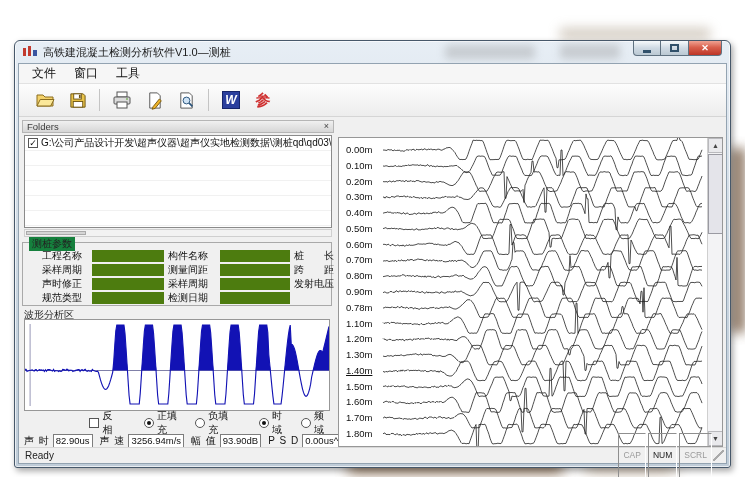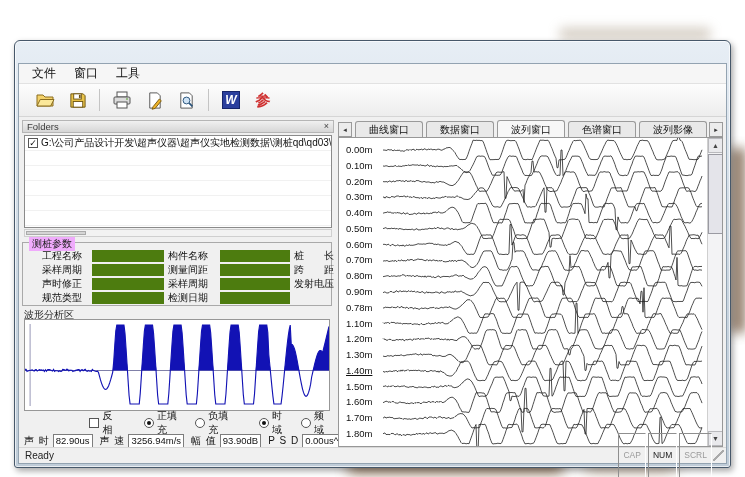--- a/index.html
+++ b/index.html
@@ -76,21 +76,21 @@
   .tree-row { height:15px; border-bottom:1px solid #f1f1f1; display:flex; align-items:center; padding-left:3px; }
   .cbx { width:10px; height:10px; border:1px solid #555; background:#fff; font-size:9px; line-height:9px;
          text-align:center; color:#111; margin-right:3px; flex:none; }
   .tree-label { font-size:10px; color:#111; white-space:nowrap; overflow:hidden; }
   #tree-hscroll { position:absolute; left:2px; right:2px; top:109px; height:8px; background:#f2f2f2;
       border:1px solid #cfcfcf; }
   #tree-hthumb { position:absolute; left:1px; top:1px; width:60px; height:4px; background:#d5d5d5; border:1px solid #aaa; }
 
   
   #param-group { position:absolute; left:0; right:2px; top:122px; height:64px; border:1px solid #a9a9a9; }
-  #param-legend { position:absolute; left:6px; top:-6px; background:#f0abfc; padding:0 3px; font-size:10px; color:#222; }
+  #param-legend { position:absolute; left:6px; top:-6px; background:#15803d; padding:0 3px; font-size:10px; color:#222; }
   #param-grid { position:absolute; left:3px; right:2px; top:6px; display:grid;
       grid-template-columns:50px 76px 52px 74px 44px 58px; grid-auto-rows:13px; row-gap:1px;
       align-items:center; font-size:10px; color:#111;margin-left:16px; }
   .fld-label { white-space:nowrap; overflow:hidden; }
   .fld-value { background:#ececec; border:6px solid #4d7c0f; height:12px; line-height:10px;
       font-size:9.5px; padding:0 2px; white-space:nowrap; overflow:hidden; margin-right:4px; }
 
   
   #wave-label { position:absolute; left:2px; top:188px; font-size:10px; color:#222; }
   #wave-plot { position:absolute; left:2px; right:4px; top:199px; height:92px; background:#fff;
@@ -157,20 +157,41 @@
 <div id="canvas">
 
   <div class="blob" id="blob-bottom"></div>
   <div class="blob" id="blob-bottom2"></div>
   <div class="blob" id="blob-right"></div>
   <div class="blob" id="blob-topright"></div>
 
 
   <div id="app-window">
 
+    <div id="title-bar">
+      <div class="aero-blob" style="left:430px; top:4px; width:90px; height:14px;"></div>
+      <div class="aero-blob" style="left:545px; top:3px; width:60px; height:15px;"></div>
+      <div id="title-icon">
+          <i class="b1"></i>
+          <i class="b2"></i>
+          <i class="b3"></i>
+        </div>
+      <div id="window-title">高铁建混凝土检测分析软件V1.0—测桩</div>
+      <div id="window-buttons">
+        <div class="win-btn" id="btn-minimize">
+            <span class="glyph-min"></span>
+          </div>
+        <div class="win-btn" id="btn-maximize">
+            <span class="glyph-max"></span>
+          </div>
+        <div class="win-btn" id="btn-close">
+            <span>✕</span>
+          </div>
+      </div>
+    </div>
 
     <div id="client">
 
       <div id="menu-bar">
         <span class="menu-item">文件</span>
         <span class="menu-item">窗口</span>
         <span class="menu-item">工具</span>
       </div>
 
       <div id="toolbar">
@@ -316,29 +337,20 @@
           </div>
 
           <div id="clipped-group">
             
           </div>
         </div>
 
         <div id="splitter"></div>
 
         <div id="right-panel">
-          <div id="tab-bar">
-            <span class="tab-arrow">◂</span>
-            <span class="tab">曲线窗口</span>
-            <span class="tab">数据窗口</span>
-            <span class="tab active">波列窗口</span>
-            <span class="tab">色谱窗口</span>
-            <span class="tab">波列影像</span>
-            <span class="tab-arrow" id="tab-arrow-right">▸</span>
-          </div>
 
           <div id="wave-train-area">
             <svg id="wave-train-svg" width="367" height="308" viewBox="0 0 367 308">
                 <path d="M44 11.7 L45 12.4 L46 11.8 L47 12.7 L48 12.1 L49 11.6 L50 11.6 L51 12.2 L52 11.6 L53 12.0 L54 13.0 L55 12.2 L56 11.9 L57 12.9 L58 11.9 L59 12.8 L60 11.9 L61 12.6 L62 13.3 L63 12.6 L64 13.1 L65 13.3 L66 12.8 L67 11.8 L68 11.9 L69 11.8 L70 12.4 L71 11.4 L72 12.4 L73 11.5 L74 11.5 L75 11.2 L76 12.7 L77 11.7 L78 11.1 L79 12.1 L80 11.3 L81 12.0 L82 11.0 L83 11.4 L84 12.1 L85 10.8 L86 11.0 L87 11.5 L88 12.1 L89 11.2 L90 11.1 L91 11.8 L92 10.7 L93 11.9 L94 11.6 L95 11.6 L96 11.4 L97 12.2 L98 11.4 L99 11.2 L100 11.2 L101 11.6 L102 12.2 L103 12.2 L104 11.6 L105 11.0 L106 10.9 L107 9.9 L108 9.9 L109 9.6 L110 9.5 L111 9.5 L112 10.3 L113 11.2 L114 12.2 L115 13.6 L116 14.6 L117 16.6 L118 18.2 L119 19.6 L120 21.0 L121 21.6 L122 21.4 L123 21.5 L124 21.6 L125 21.4 L126 21.6 L127 21.0 L128 18.9 L129 16.4 L130 13.3 L131 10.4 L132 7.8 L133 5.3 L134 2.2 L135 2.3 L136 2.5 L137 2.4 L138 2.1 L139 2.7 L140 2.1 L141 2.7 L142 2.5 L143 2.6 L144 3.3 L145 5.8 L146 8.7 L147 11.5 L148 14.5 L149 17.0 L150 19.9 L151 21.8 L152 21.6 L153 21.7 L154 21.6 L155 21.6 L156 21.5 L157 21.4 L158 21.6 L159 21.3 L160 21.4 L161 19.7 L162 17.1 L163 14.3 L164 11.4 L165 8.3 L166 5.7 L167 3.2 L168 2.3 L169 2.3 L170 2.3 L171 2.7 L172 2.7 L173 2.6 L174 2.5 L175 2.6 L176 2.5 L177 3.7 L178 5.9 L179 8.5 L180 11.0 L181 13.9 L182 16.6 L183 19.2 L184 21.2 L185 21.5 L186 21.5 L187 21.8 L188 21.3 L189 21.3 L190 21.5 L191 21.6 L192 21.3 L193 21.8 L194 19.5 L195 16.9 L196 14.4 L197 11.7 L198 9.1 L199 6.9 L200 4.5 L201 2.1 L202 2.2 L203 2.3 L204 2.1 L205 2.3 L206 2.5 L207 2.4 L208 2.4 L209 2.2 L210 3.7 L211 5.8 L212 8.4 L213 10.5 L214 13.2 L215 15.9 L216 18.2 L217 20.2 L218 29.7 L219 29.7 L220 21.8 L221 21.8 L222 21.9 L223 21.6 L224 21.7 L225 21.4 L226 21.2 L227 19.5 L228 17.2 L229 14.5 L230 12.5 L231 10.0 L232 7.3 L233 5.4 L234 3.3 L235 2.3 L236 2.7 L237 2.7 L238 2.4 L239 2.4 L240 2.4 L241 2.1 L242 2.5 L243 4.1 L244 5.9 L245 7.8 L246 10.3 L247 12.4 L248 14.8 L249 17.1 L250 19.5 L251 20.9 L252 21.4 L253 21.5 L254 21.5 L255 21.6 L256 21.5 L257 21.6 L258 21.4 L259 21.2 L260 19.4 L261 17.0 L262 15.0 L263 12.8 L264 10.4 L265 8.1 L266 6.3 L267 4.1 L268 2.6 L269 2.1 L270 2.4 L271 2.5 L272 2.4 L273 2.5 L274 2.6 L275 2.6 L276 3.8 L277 5.4 L278 7.4 L279 9.6 L280 12.1 L281 14.5 L282 16.6 L283 18.6 L284 20.8 L285 21.5 L286 21.4 L287 21.4 L288 21.9 L289 21.4 L290 21.5 L291 21.5 L292 21.2 L293 19.6 L294 17.8 L295 15.7 L296 13.3 L297 11.1 L298 8.4 L299 6.4 L300 4.4 L301 2.3 L302 2.7 L303 2.1 L304 2.3 L305 2.6 L306 2.5 L307 2.7 L308 2.5 L309 3.1 L310 4.7 L311 6.9 L312 9.2 L313 11.7 L314 13.8 L315 16.7 L316 18.5 L317 21.0 L318 21.7 L319 21.8 L320 21.9 L321 21.7 L322 21.9 L323 21.8 L324 21.5 L325 21.3 L326 20.7 L327 18.4 L328 16.2 L329 13.8 L330 11.7 L331 8.9 L332 6.3 L333 4.1 L334 2.4 L335 2.7 L336 2.1 L337 2.5 L338 2.4 L339 -1.6 L340 -1.6 L341 2.2 L342 2.4 L343 3.5 L344 5.7 L345 8.6 L346 11.4 L347 13.7 L348 16.1 L349 18.8 L350 21.2 L351 21.4 L352 21.3 L353 21.5 L354 21.5 L355 21.7 L356 21.6 L357 21.6 L358 21.5 L359 21.3 L360 19.5 L361 16.9 L362 14.3 L363 11.8 " fill="none" stroke="#222222" stroke-width="0.8"></path>
                 <path d="M44 27.6 L45 28.5 L46 27.8 L47 28.0 L48 27.7 L49 28.5 L50 28.5 L51 28.6 L52 28.1 L53 28.5 L54 28.3 L55 28.3 L56 27.5 L57 27.8 L58 28.8 L59 27.8 L60 28.5 L61 28.0 L62 28.6 L63 28.3 L64 27.7 L65 28.0 L66 27.7 L67 27.2 L68 27.8 L69 26.8 L70 27.3 L71 27.5 L72 27.1 L73 27.2 L74 26.4 L75 27.3 L76 26.7 L77 27.4 L78 26.7 L79 27.1 L80 27.7 L81 26.9 L82 26.9 L83 27.8 L84 27.1 L85 27.8 L86 27.8 L87 28.0 L88 26.8 L89 26.8 L90 28.0 L91 28.4 L92 27.1 L93 28.4 L94 28.3 L95 28.0 L96 28.9 L97 28.6 L98 27.9 L99 28.2 L100 28.7 L101 28.2 L102 28.5 L103 28.2 L104 29.0 L105 28.7 L106 28.2 L107 29.0 L108 28.1 L109 28.9 L110 27.9 L111 28.3 L112 27.7 L113 28.0 L114 28.0 L115 27.8 L116 27.6 L117 27.4 L118 27.6 L119 28.7 L120 29.3 L121 30.0 L122 30.9 L123 31.9 L124 32.6 L125 33.7 L126 33.9 L127 34.7 L128 34.5 L129 34.1 L130 33.5 L131 32.4 L132 30.6 L133 28.6 L134 26.8 L135 24.7 L136 22.5 L137 20.2 L138 18.4 L139 18.3 L140 17.8 L141 18.3 L142 18.2 L143 18.0 L144 18.2 L145 18.4 L146 19.2 L147 21.6 L148 24.2 L149 27.0 L150 29.8 L151 32.3 L152 34.2 L153 36.8 L154 37.4 L155 37.0 L156 37.2 L157 37.1 L158 37.3 L159 37.3 L160 37.1 L161 37.2 L162 35.9 L163 33.8 L164 30.9 L165 28.4 L166 25.6 L167 23.0 L168 21.0 L169 19.1 L170 18.0 L171 17.8 L172 18.3 L173 18.3 L174 18.0 L175 18.3 L176 18.4 L177 18.3 L178 19.9 L179 22.7 L180 25.0 L181 27.5 L182 29.9 L183 32.1 L184 34.9 L185 36.3 L186 37.7 L187 37.2 L188 37.7 L189 37.4 L190 37.7 L191 37.5 L192 37.6 L193 36.8 L194 34.6 L195 32.9 L196 30.3 L197 27.9 L198 25.7 L199 22.8 L200 20.9 L201 18.9 L202 18.1 L203 17.9 L204 17.9 L205 18.1 L206 17.9 L207 18.0 L208 18.2 L209 18.9 L210 21.2 L211 23.2 L212 25.7 L213 27.8 L214 30.6 L215 33.0 L216 35.0 L217 36.7 L218 37.7 L219 37.2 L220 37.2 L221 37.4 L222 12.0 L223 12.0 L224 37.5 L225 36.4 L226 34.0 L227 32.2 L228 29.4 L229 27.1 L230 24.6 L231 22.5 L232 20.7 L233 18.4 L234 18.0 L235 18.4 L236 17.9 L237 18.3 L238 18.0 L239 18.3 L240 18.4 L241 19.2 L242 21.2 L243 23.7 L244 25.9 L245 28.9 L246 31.0 L247 33.5 L248 35.3 L249 37.6 L250 37.0 L251 37.1 L252 37.2 L253 37.1 L254 37.4 L255 37.1 L256 37.5 L257 36.0 L258 34.1 L259 31.9 L260 29.0 L261 26.9 L262 23.9 L263 22.0 L264 19.4 L265 18.1 L266 18.2 L267 18.0 L268 18.4 L269 18.1 L270 18.3 L271 18.2 L272 17.8 L273 19.2 L274 21.5 L275 23.9 L276 26.5 L277 29.7 L278 32.0 L279 34.6 L280 36.5 L281 37.2 L282 37.3 L283 37.5 L284 37.7 L285 37.5 L286 37.1 L287 37.3 L288 37.7 L289 36.3 L290 33.9 L291 31.0 L292 28.2 L293 26.0 L294 22.8 L295 20.7 L296 18.4 L297 18.1 L298 18.1 L299 18.1 L300 18.3 L301 18.1 L302 18.5 L303 17.9 L304 18.3 L305 19.1 L306 21.7 L307 24.5 L308 27.2 L309 29.9 L310 32.7 L311 35.3 L312 37.4 L313 37.6 L314 37.2 L315 37.2 L316 37.6 L317 37.2 L318 37.5 L319 37.4 L320 37.3 L321 35.9 L322 33.5 L323 31.0 L324 27.7 L325 24.7 L326 22.1 L327 19.6 L328 18.4 L329 18.3 L330 18.5 L331 18.3 L332 18.1 L333 18.1 L334 18.4 L335 18.2 L336 18.4 L337 19.2 L338 22.2 L339 24.7 L340 27.9 L341 31.0 L342 33.9 L343 36.7 L344 37.2 L345 37.1 L346 37.5 L347 37.5 L348 37.6 L349 37.5 L350 37.0 L351 37.2 L352 37.0 L353 36.2 L354 32.9 L355 30.0 L356 27.2 L357 24.1 L358 21.1 L359 18.4 L360 17.9 L361 18.4 L362 18.3 L363 17.9 " fill="none" stroke="#222222" stroke-width="0.8"></path>
                 <path d="M44 43.8 L45 43.5 L46 44.0 L47 43.4 L48 43.9 L49 44.1 L50 43.0 L51 43.0 L52 43.7 L53 44.1 L54 42.8 L55 43.5 L56 43.8 L57 43.0 L58 42.6 L59 42.9 L60 42.7 L61 42.3 L62 43.2 L63 43.2 L64 42.6 L65 43.5 L66 43.6 L67 42.1 L68 43.3 L69 43.4 L70 43.1 L71 43.3 L72 42.4 L73 43.6 L74 43.1 L75 43.3 L76 43.9 L77 42.5 L78 42.7 L79 42.5 L80 42.9 L81 43.5 L82 43.6 L83 44.2 L84 43.8 L85 43.4 L86 43.7 L87 44.2 L88 44.1 L89 43.9 L90 44.0 L91 44.3 L92 44.8 L93 44.6 L94 44.4 L95 44.9 L96 44.9 L97 43.6 L98 43.9 L99 44.4 L100 43.8 L101 43.3 L102 43.7 L103 44.0 L104 44.0 L105 44.1 L106 44.9 L107 45.3 L108 45.9 L109 46.3 L110 47.0 L111 47.2 L112 47.5 L113 47.5 L114 47.5 L115 46.6 L116 46.2 L117 45.3 L118 43.8 L119 42.8 L120 41.2 L121 39.5 L122 37.9 L123 36.4 L124 35.0 L125 33.7 L126 34.1 L127 33.8 L128 34.1 L129 33.9 L130 34.3 L131 34.5 L132 36.2 L133 37.8 L134 40.1 L135 42.4 L136 44.5 L137 47.1 L138 48.8 L139 51.1 L140 52.8 L141 53.5 L142 53.2 L143 53.1 L144 53.1 L145 53.3 L146 52.8 L147 53.4 L148 53.1 L149 51.3 L150 49.8 L151 47.4 L152 45.5 L153 43.0 L154 40.7 L155 38.7 L156 37.2 L157 34.9 L158 34.2 L159 34.0 L160 34.1 L161 34.3 L162 34.1 L163 34.3 L164 33.7 L165 33.8 L166 60.3 L167 60.3 L168 38.6 L169 40.9 L170 42.9 L171 45.4 L172 47.3 L173 49.8 L174 51.2 L175 52.7 L176 53.1 L177 53.0 L178 52.8 L179 52.9 L180 52.9 L181 53.1 L182 53.3 L183 52.4 L184 51.4 L185 64.5 L186 47.1 L187 45.1 L188 42.3 L189 40.0 L190 38.3 L191 36.0 L192 34.4 L193 23.1 L194 23.1 L195 34.0 L196 33.9 L197 33.6 L198 34.0 L199 34.0 L200 33.7 L201 35.0 L202 37.0 L203 39.0 L204 41.3 L205 43.9 L206 46.4 L207 48.4 L208 51.0 L209 52.4 L210 52.8 L211 53.5 L212 53.5 L213 53.5 L214 52.9 L215 53.4 L216 53.4 L217 52.8 L218 52.8 L219 50.7 L220 48.5 L221 46.4 L222 44.3 L223 41.4 L224 39.3 L225 36.8 L226 34.8 L227 33.7 L228 33.6 L229 34.0 L230 33.6 L231 34.1 L232 34.3 L233 33.8 L234 34.1 L235 33.9 L236 35.0 L237 37.1 L238 39.4 L239 42.1 L240 45.1 L241 47.6 L242 49.7 L243 52.1 L244 53.4 L245 53.5 L246 53.3 L247 52.8 L248 53.0 L249 52.8 L250 53.4 L251 53.2 L252 52.9 L253 52.9 L254 50.7 L255 48.7 L256 45.7 L257 43.0 L258 40.3 L259 38.0 L260 35.4 L261 34.1 L262 33.8 L263 34.2 L264 34.0 L265 33.7 L266 33.7 L267 34.2 L268 34.0 L269 34.0 L270 34.0 L271 35.0 L272 38.0 L273 40.1 L274 43.1 L275 45.6 L276 48.2 L277 51.3 L278 53.2 L279 53.1 L280 53.1 L281 53.1 L282 52.9 L283 53.4 L284 53.1 L285 52.9 L286 53.0 L287 52.9 L288 53.1 L289 50.7 L290 47.6 L291 44.8 L292 42.4 L293 39.3 L294 36.7 L295 34.1 L296 34.0 L297 34.0 L298 34.0 L299 33.7 L300 33.8 L301 34.0 L302 33.6 L303 33.7 L304 33.8 L305 34.0 L306 36.1 L307 38.3 L308 40.8 L309 43.9 L310 46.7 L311 49.5 L312 51.8 L313 53.0 L314 53.3 L315 52.9 L316 53.3 L317 53.4 L318 53.4 L319 53.0 L320 53.2 L321 53.4 L322 53.0 L323 52.0 L324 49.8 L325 46.9 L326 43.9 L327 41.3 L328 38.7 L329 36.3 L330 34.0 L331 33.8 L332 34.2 L333 34.0 L334 34.2 L335 34.2 L336 34.0 L337 33.8 L338 33.8 L339 33.8 L340 34.8 L341 36.6 L342 39.1 L343 41.9 L344 44.9 L345 47.4 L346 50.0 L347 52.6 L348 53.5 L349 52.9 L350 53.0 L351 53.3 L352 53.2 L353 52.9 L354 53.1 L355 53.4 L356 53.5 L357 52.9 L358 51.0 L359 48.2 L360 45.8 L361 42.9 L362 40.8 L363 38.0 " fill="none" stroke="#222222" stroke-width="0.8"></path>
                 <path d="M44 59.5 L45 58.8 L46 60.2 L47 58.6 L48 58.9 L49 59.4 L50 59.5 L51 59.9 L52 58.9 L53 58.3 L54 59.0 L55 58.8 L56 59.4 L57 58.0 L58 58.2 L59 57.8 L60 58.3 L61 59.0 L62 58.0 L63 58.9 L64 58.2 L65 58.1 L66 58.0 L67 59.3 L68 58.2 L69 58.3 L70 59.3 L71 58.8 L72 59.0 L73 59.7 L74 58.7 L75 58.7 L76 59.2 L77 59.7 L78 59.6 L79 59.7 L80 59.8 L81 60.4 L82 59.3 L83 60.2 L84 60.6 L85 59.2 L86 60.2 L87 59.4 L88 60.6 L89 60.1 L90 59.4 L91 60.2 L92 60.4 L93 60.8 L94 60.0 L95 60.2 L96 60.5 L97 59.2 L98 59.9 L99 59.7 L100 60.3 L101 59.8 L102 60.1 L103 58.9 L104 59.4 L105 59.1 L106 58.6 L107 58.3 L108 59.3 L109 58.9 L110 59.1 L111 58.9 L112 59.3 L113 59.1 L114 58.8 L115 59.4 L116 59.4 L117 58.5 L118 57.8 L119 58.3 L120 59.3 L121 59.1 L122 59.6 L123 59.9 L124 60.7 L125 61.2 L126 61.2 L127 61.4 L128 61.4 L129 61.6 L130 61.0 L131 60.9 L132 59.7 L133 59.1 L134 57.6 L135 56.3 L136 55.4 L137 54.1 L138 52.9 L139 51.8 L140 50.5 L141 50.0 L142 49.8 L143 49.9 L144 50.0 L145 50.7 L146 52.1 L147 53.8 L148 56.0 L149 57.9 L150 60.3 L151 62.6 L152 64.4 L153 66.8 L154 68.1 L155 68.7 L156 69.0 L157 68.9 L158 68.8 L159 68.7 L160 69.3 L161 69.2 L162 68.7 L163 66.7 L164 64.8 L165 62.8 L166 60.6 L167 58.4 L168 56.4 L169 53.7 L170 52.2 L171 50.2 L172 49.6 L173 49.5 L174 49.8 L175 49.5 L176 49.6 L177 49.5 L178 49.8 L179 50.0 L180 51.1 L181 53.7 L182 55.6 L183 58.2 L184 59.9 L185 62.7 L186 65.0 L187 66.6 L188 68.7 L189 69.2 L190 68.7 L191 68.9 L192 69.3 L193 68.9 L194 68.6 L195 68.8 L196 68.7 L197 67.7 L198 65.2 L199 63.2 L200 60.8 L201 58.3 L202 56.0 L203 53.7 L204 51.5 L205 49.8 L206 74.2 L207 74.2 L208 49.5 L209 50.0 L210 49.5 L211 49.8 L212 49.7 L213 49.8 L214 50.8 L215 53.1 L216 55.0 L217 58.0 L218 60.0 L219 63.1 L220 65.5 L221 67.3 L222 69.0 L223 69.3 L224 69.1 L225 68.9 L226 69.0 L227 69.0 L228 69.1 L229 68.9 L230 68.7 L231 68.4 L232 66.3 L233 63.6 L234 61.2 L235 58.4 L236 56.0 L237 52.9 L238 50.5 L239 50.0 L240 49.6 L241 49.4 L242 49.9 L243 49.8 L244 49.6 L245 49.8 L246 49.5 L247 49.7 L248 50.0 L249 52.6 L250 55.2 L251 57.4 L252 60.0 L253 63.0 L254 65.9 L255 68.2 L256 69.1 L257 69.1 L258 69.2 L259 69.1 L260 68.9 L261 68.6 L262 68.7 L263 69.2 L264 68.6 L265 69.2 L266 66.3 L267 63.8 L268 60.8 L269 58.2 L270 55.6 L271 53.1 L272 50.3 L273 49.8 L274 49.9 L275 49.8 L276 49.8 L277 50.1 L278 49.9 L279 49.8 L280 49.9 L281 49.8 L282 49.5 L283 52.0 L284 54.8 L285 57.6 L286 60.4 L287 62.9 L288 65.6 L289 68.2 L290 69.1 L291 68.6 L292 69.2 L293 68.7 L294 69.0 L295 68.7 L296 69.0 L297 72.7 L298 72.7 L299 69.1 L300 66.8 L301 64.4 L302 61.0 L303 58.3 L304 55.7 L305 52.9 L306 50.2 L307 49.6 L308 49.9 L309 49.8 L310 49.9 L311 49.6 L312 49.8 L313 49.8 L314 49.9 L315 49.6 L316 49.5 L317 51.9 L318 54.6 L319 57.3 L320 60.4 L321 63.0 L322 65.8 L323 68.5 L324 68.7 L325 68.9 L326 68.9 L327 68.9 L328 68.6 L329 68.7 L330 68.8 L331 69.1 L332 68.8 L333 69.1 L334 66.8 L335 64.1 L336 60.9 L337 58.5 L338 56.0 L339 53.0 L340 50.8 L341 50.0 L342 50.0 L343 49.8 L344 49.8 L345 49.9 L346 49.9 L347 49.8 L348 49.5 L349 49.9 L350 50.3 L351 52.5 L352 54.6 L353 57.6 L354 60.3 L355 62.7 L356 65.2 L357 67.5 L358 68.8 L359 68.6 L360 68.6 L361 69.1 L362 68.7 L363 68.8 " fill="none" stroke="#222222" stroke-width="0.8"></path>
                 <path d="M44 74.9 L45 75.2 L46 74.3 L47 74.8 L48 74.0 L49 73.8 L50 74.7 L51 73.9 L52 74.6 L53 75.2 L54 74.8 L55 75.3 L56 74.3 L57 75.4 L58 74.3 L59 74.9 L60 74.8 L61 75.0 L62 75.6 L63 76.0 L64 74.7 L65 74.9 L66 76.2 L67 75.6 L68 75.0 L69 75.2 L70 76.5 L71 76.5 L72 76.3 L73 76.2 L74 76.2 L75 75.3 L76 75.3 L77 76.1 L78 76.2 L79 74.9 L80 75.1 L81 75.2 L82 76.0 L83 75.4 L84 75.6 L85 74.8 L86 76.2 L87 75.2 L88 75.2 L89 75.4 L90 75.9 L91 75.3 L92 75.0 L93 75.7 L94 74.0 L95 74.7 L96 73.9 L97 74.5 L98 75.0 L99 74.1 L100 73.6 L101 74.9 L102 74.9 L103 75.0 L104 74.9 L105 74.4 L106 74.1 L107 73.4 L108 72.4 L109 71.3 L110 70.5 L111 70.1 L112 69.3 L113 69.4 L114 69.1 L115 69.9 L116 70.2 L117 71.6 L118 73.0 L119 74.4 L120 76.4 L121 78.6 L122 80.9 L123 83.4 L124 84.6 L125 84.5 L126 84.8 L127 84.8 L128 84.6 L129 84.8 L130 84.5 L131 84.7 L132 83.3 L133 81.1 L134 77.9 L135 75.1 L136 72.3 L137 69.7 L138 66.7 L139 65.4 L140 65.8 L141 65.7 L142 65.4 L143 65.6 L144 65.4 L145 65.7 L146 65.2 L147 65.4 L148 67.2 L149 69.6 L150 72.8 L151 75.3 L152 78.7 L153 81.3 L154 84.1 L155 85.0 L156 84.5 L157 84.7 L158 84.7 L159 85.0 L160 85.0 L161 84.6 L162 85.0 L163 85.0 L164 82.8 L165 80.4 L166 77.0 L167 74.4 L168 71.2 L169 68.0 L170 65.9 L171 65.8 L172 65.7 L173 65.7 L174 65.5 L175 65.5 L176 65.4 L177 65.7 L178 65.6 L179 65.6 L180 67.5 L181 70.6 L182 73.7 L183 76.5 L184 79.5 L185 82.4 L186 85.0 L187 84.6 L188 84.9 L189 85.0 L190 84.7 L191 85.1 L192 84.8 L193 84.7 L194 84.9 L195 84.8 L196 82.1 L197 79.6 L198 76.1 L199 73.4 L200 70.2 L201 67.2 L202 65.5 L203 65.2 L204 65.6 L205 65.7 L206 65.5 L207 65.5 L208 65.7 L209 65.2 L210 65.5 L211 66.1 L212 68.3 L213 71.7 L214 74.3 L215 77.5 L216 80.4 L217 83.1 L218 84.6 L219 84.9 L220 84.5 L221 85.0 L222 85.0 L223 84.9 L224 84.6 L225 84.7 L226 85.0 L227 83.7 L228 81.4 L229 78.4 L230 75.4 L231 71.9 L232 69.4 L233 66.8 L234 65.5 L235 65.7 L236 65.4 L237 65.4 L238 65.5 L239 65.3 L240 65.3 L241 65.9 L242 65.5 L243 67.3 L244 69.9 L245 72.5 L246 75.7 L247 55.9 L248 60.8 L249 60.8 L250 84.5 L251 84.6 L252 84.5 L253 84.4 L254 84.7 L255 84.8 L256 84.4 L257 84.5 L258 85.0 L259 82.4 L260 79.8 L261 77.1 L262 74.0 L263 71.5 L264 68.7 L265 66.3 L266 65.7 L267 65.3 L268 65.4 L269 65.6 L270 65.7 L271 65.3 L272 65.3 L273 65.4 L274 66.2 L275 68.3 L276 71.0 L277 91.7 L278 91.7 L279 78.9 L280 81.9 L281 83.7 L282 84.9 L283 84.9 L284 84.6 L285 85.0 L286 84.5 L287 84.6 L288 85.1 L289 84.8 L290 83.1 L291 81.3 L292 78.8 L293 76.0 L294 73.2 L295 70.5 L296 68.4 L297 66.5 L298 65.6 L299 65.6 L300 65.2 L301 65.8 L302 65.4 L303 65.8 L304 65.6 L305 65.3 L306 67.6 L307 70.1 L308 72.2 L309 75.0 L310 77.5 L311 79.4 L312 81.7 L313 83.6 L314 84.8 L315 84.7 L316 84.4 L317 84.5 L318 85.0 L319 84.5 L320 84.4 L321 83.8 L322 82.3 L323 79.9 L324 77.6 L325 75.4 L326 72.9 L327 70.5 L328 68.4 L329 66.5 L330 65.3 L331 65.7 L332 65.5 L333 65.6 L334 65.2 L335 65.2 L336 65.5 L337 66.8 L338 68.3 L339 70.4 L340 73.1 L341 75.2 L342 78.3 L343 80.4 L344 82.4 L345 84.4 L346 84.9 L347 84.7 L348 84.7 L349 84.5 L350 85.0 L351 85.0 L352 84.5 L353 83.2 L354 81.3 L355 79.2 L356 77.0 L357 74.1 L358 72.1 L359 69.6 L360 67.7 L361 65.9 L362 65.7 L363 65.2 " fill="none" stroke="#222222" stroke-width="0.8"></path>
                 <path d="M44 90.4 L45 90.5 L46 89.8 L47 89.7 L48 90.6 L49 90.8 L50 90.3 L51 90.9 L52 90.3 L53 90.1 L54 90.9 L55 90.1 L56 90.5 L57 91.1 L58 90.2 L59 91.4 L60 90.8 L61 90.4 L62 91.0 L63 91.0 L64 91.4 L65 91.8 L66 91.3 L67 91.3 L68 91.5 L69 91.6 L70 91.4 L71 91.5 L72 91.7 L73 90.9 L74 91.5 L75 92.2 L76 91.5 L77 91.1 L78 90.6 L79 92.0 L80 91.8 L81 91.9 L82 91.8 L83 91.1 L84 91.4 L85 91.4 L86 91.1 L87 90.9 L88 91.2 L89 90.9 L90 90.3 L91 90.1 L92 90.9 L93 90.4 L94 90.9 L95 89.8 L96 90.2 L97 90.8 L98 89.6 L99 89.5 L100 90.0 L101 90.5 L102 90.6 L103 89.8 L104 91.0 L105 90.9 L106 91.2 L107 90.3 L108 90.0 L109 89.9 L110 90.4 L111 91.0 L112 91.4 L113 90.1 L114 91.6 L115 91.4 L116 91.4 L117 90.9 L118 91.6 L119 91.9 L120 91.0 L121 91.6 L122 90.7 L123 91.0 L124 90.6 L125 90.1 L126 89.7 L127 88.9 L128 88.0 L129 87.1 L130 86.7 L131 86.0 L132 85.4 L133 85.2 L134 85.7 L135 85.9 L136 86.1 L137 87.5 L138 88.5 L139 90.4 L140 91.9 L141 94.2 L142 96.1 L143 98.2 L144 100.3 L145 100.4 L146 100.5 L147 100.5 L148 100.6 L149 100.3 L150 100.2 L151 100.3 L152 100.2 L153 100.1 L154 97.8 L155 95.6 L156 92.7 L157 89.8 L158 87.2 L159 85.1 L160 82.4 L161 81.2 L162 81.3 L163 81.5 L164 81.4 L165 81.1 L166 81.4 L167 81.3 L168 81.2 L169 81.4 L170 81.6 L171 82.9 L172 85.5 L173 88.3 L174 90.5 L175 93.3 L176 96.6 L177 98.9 L178 100.6 L179 100.3 L180 100.7 L181 100.6 L182 100.5 L183 100.8 L184 100.5 L185 100.6 L186 100.2 L187 100.7 L188 100.1 L189 97.5 L190 94.9 L191 92.1 L192 89.1 L193 85.9 L194 83.9 L195 81.0 L196 81.6 L197 81.6 L198 81.2 L199 81.3 L200 81.2 L201 81.0 L202 81.0 L203 81.3 L204 81.2 L205 81.2 L206 83.4 L207 86.1 L208 88.9 L209 91.8 L210 94.4 L211 109.1 L212 109.1 L213 100.7 L214 100.5 L215 100.1 L216 100.6 L217 100.7 L218 100.3 L219 100.8 L220 100.1 L221 100.3 L222 100.2 L223 99.1 L224 96.1 L225 93.5 L226 90.9 L227 88.0 L228 85.6 L229 82.6 L230 81.6 L231 81.4 L232 81.2 L233 81.0 L234 81.0 L235 81.1 L236 81.1 L237 81.6 L238 81.4 L239 81.3 L240 82.4 L241 84.5 L242 87.3 L243 90.5 L244 92.6 L245 95.3 L246 98.0 L247 100.4 L248 100.3 L249 100.3 L250 100.3 L251 100.8 L252 100.8 L253 100.2 L254 100.8 L255 100.6 L256 100.4 L257 99.4 L258 97.1 L259 94.8 L260 92.4 L261 89.5 L262 87.2 L263 84.9 L264 82.5 L265 81.5 L266 81.4 L267 81.5 L268 81.4 L269 81.1 L270 81.4 L271 81.4 L272 81.5 L273 81.3 L274 81.5 L275 83.9 L276 85.9 L277 88.7 L278 91.2 L279 93.8 L280 96.0 L281 98.3 L282 99.9 L283 100.6 L284 100.6 L285 100.8 L286 100.2 L287 100.7 L288 100.5 L289 100.8 L290 100.2 L291 99.8 L292 97.9 L293 96.2 L294 93.9 L295 91.3 L296 89.2 L297 86.9 L298 84.3 L299 82.7 L300 81.0 L301 80.9 L302 81.4 L303 81.3 L304 81.5 L305 81.6 L306 81.5 L307 81.6 L308 81.2 L309 83.2 L310 85.4 L311 87.6 L312 89.6 L313 91.7 L314 94.4 L315 96.6 L316 98.1 L317 100.4 L318 100.2 L319 100.4 L320 100.2 L321 100.7 L322 100.4 L323 100.6 L324 100.3 L325 100.4 L326 99.1 L327 96.9 L328 95.2 L329 92.7 L330 90.5 L331 88.1 L332 86.4 L333 84.4 L334 82.4 L335 81.1 L336 81.5 L337 81.5 L338 81.4 L339 81.2 L340 81.1 L341 81.1 L342 81.5 L343 82.4 L344 84.6 L345 86.5 L346 88.2 L347 90.5 L348 92.5 L349 94.7 L350 97.2 L351 98.9 L352 100.5 L353 100.6 L354 100.4 L355 100.7 L356 100.4 L357 100.2 L358 100.6 L359 100.7 L360 100.2 L361 98.3 L362 96.5 L363 94.3 " fill="none" stroke="#222222" stroke-width="0.8"></path>
                 <path d="M44 106.2 L45 106.5 L46 106.2 L47 106.9 L48 107.0 L49 106.1 L50 106.5 L51 107.7 L52 107.6 L53 106.3 L54 106.6 L55 107.2 L56 107.7 L57 107.9 L58 106.9 L59 107.1 L60 107.4 L61 108.1 L62 107.0 L63 108.1 L64 106.8 L65 108.1 L66 108.0 L67 107.5 L68 106.8 L69 107.9 L70 106.5 L71 107.3 L72 107.3 L73 107.2 L74 107.4 L75 106.9 L76 107.0 L77 106.4 L78 106.4 L79 105.6 L80 106.0 L81 106.1 L82 106.0 L83 106.2 L84 106.1 L85 105.8 L86 106.3 L87 105.9 L88 105.5 L89 105.4 L90 105.2 L91 105.2 L92 105.5 L93 105.2 L94 105.7 L95 106.5 L96 106.2 L97 106.2 L98 106.9 L99 105.7 L100 106.8 L101 106.9 L102 106.9 L103 107.2 L104 107.0 L105 107.5 L106 106.8 L107 107.0 L108 107.7 L109 106.3 L110 106.4 L111 106.3 L112 105.7 L113 104.9 L114 104.7 L115 103.8 L116 103.5 L117 103.5 L118 104.2 L119 104.4 L120 104.9 L121 106.3 L122 107.4 L123 108.5 L124 110.6 L125 112.1 L126 113.6 L127 114.9 L128 116.3 L129 116.1 L130 116.4 L131 116.5 L132 116.1 L133 116.3 L134 116.4 L135 116.1 L136 114.3 L137 111.8 L138 109.0 L139 106.1 L140 103.1 L141 100.5 L142 97.9 L143 97.1 L144 97.2 L145 96.9 L146 97.3 L147 96.9 L148 96.8 L149 97.0 L150 97.0 L151 96.9 L152 97.0 L153 99.0 L154 101.2 L155 103.8 L156 107.0 L157 109.2 L158 112.3 L159 115.0 L160 116.3 L161 116.1 L162 116.2 L163 116.4 L164 116.5 L165 116.5 L166 116.4 L167 116.2 L168 116.4 L169 116.6 L170 115.0 L171 86.5 L172 86.5 L173 107.1 L174 104.8 L175 102.1 L176 99.2 L177 97.1 L178 96.8 L179 96.8 L180 96.9 L181 97.2 L182 97.2 L183 96.8 L184 96.7 L185 97.1 L186 97.3 L187 98.2 L188 100.1 L189 102.6 L190 105.1 L191 108.1 L192 110.3 L193 112.8 L194 115.1 L195 116.4 L196 116.1 L197 116.4 L198 116.4 L199 116.3 L200 116.1 L201 116.1 L202 116.0 L203 116.2 L204 115.3 L205 113.2 L206 111.3 L207 108.9 L208 106.1 L209 103.8 L210 101.5 L211 99.2 L212 97.4 L213 97.3 L214 97.2 L215 97.1 L216 97.3 L217 97.0 L218 96.8 L219 96.8 L220 97.0 L221 97.5 L222 99.5 L223 101.7 L224 104.3 L225 106.8 L226 109.4 L227 111.2 L228 113.8 L229 115.3 L230 116.4 L231 116.3 L232 116.4 L233 116.1 L234 116.1 L235 116.4 L236 116.4 L237 116.4 L238 116.1 L239 114.3 L240 112.1 L241 109.3 L242 107.3 L243 104.8 L244 102.5 L245 100.6 L246 98.9 L247 96.7 L248 96.8 L249 97.2 L250 97.3 L251 96.8 L252 97.2 L253 97.4 L254 97.2 L255 97.7 L256 98.8 L257 101.2 L258 103.4 L259 105.8 L260 107.6 L261 109.9 L262 111.9 L263 113.8 L264 115.9 L265 116.0 L266 116.3 L267 116.5 L268 116.1 L269 115.9 L270 116.3 L271 116.5 L272 115.9 L273 114.6 L274 112.9 L275 111.0 L276 108.4 L277 105.9 L278 103.9 L279 101.8 L280 99.9 L281 98.3 L282 97.0 L283 97.0 L284 97.1 L285 97.1 L286 96.9 L287 97.4 L288 96.9 L289 96.8 L290 125.6 L291 125.6 L292 102.0 L293 104.0 L294 106.5 L295 109.1 L296 111.3 L297 113.0 L298 115.0 L299 116.0 L300 116.1 L301 115.9 L302 116.2 L303 116.3 L304 116.5 L305 116.1 L306 116.2 L307 115.9 L308 113.9 L309 112.1 L310 109.8 L311 107.7 L312 104.9 L313 102.6 L314 100.6 L315 98.9 L316 96.8 L317 96.8 L318 97.0 L319 97.0 L320 97.3 L321 96.7 L322 97.3 L323 96.9 L324 97.0 L325 98.6 L326 100.5 L327 103.0 L328 105.1 L329 107.8 L330 109.8 L331 88.1 L332 88.1 L333 116.4 L334 116.0 L335 116.2 L336 116.1 L337 116.4 L338 116.2 L339 116.0 L340 116.2 L341 116.4 L342 115.3 L343 113.5 L344 111.0 L345 108.8 L346 106.5 L347 103.6 L348 101.3 L349 99.5 L350 97.3 L351 97.2 L352 96.9 L353 97.0 L354 96.7 L355 96.8 L356 96.9 L357 97.2 L358 97.4 L359 97.0 L360 99.1 L361 101.3 L362 104.0 L363 106.2 " fill="none" stroke="#222222" stroke-width="0.8"></path>

